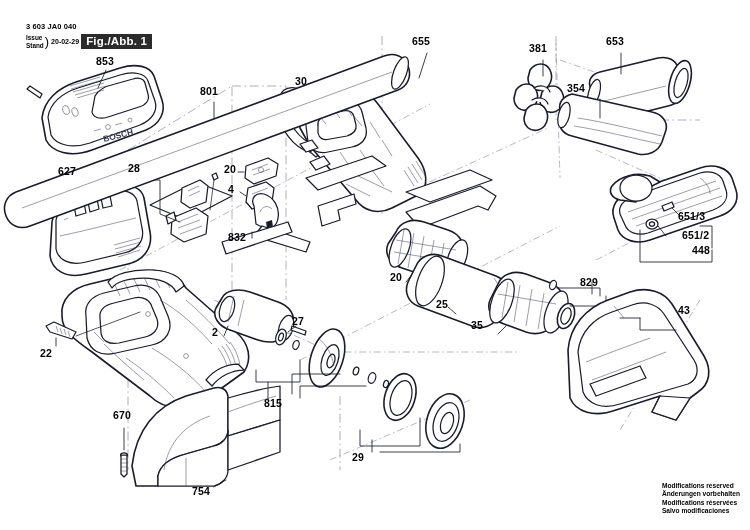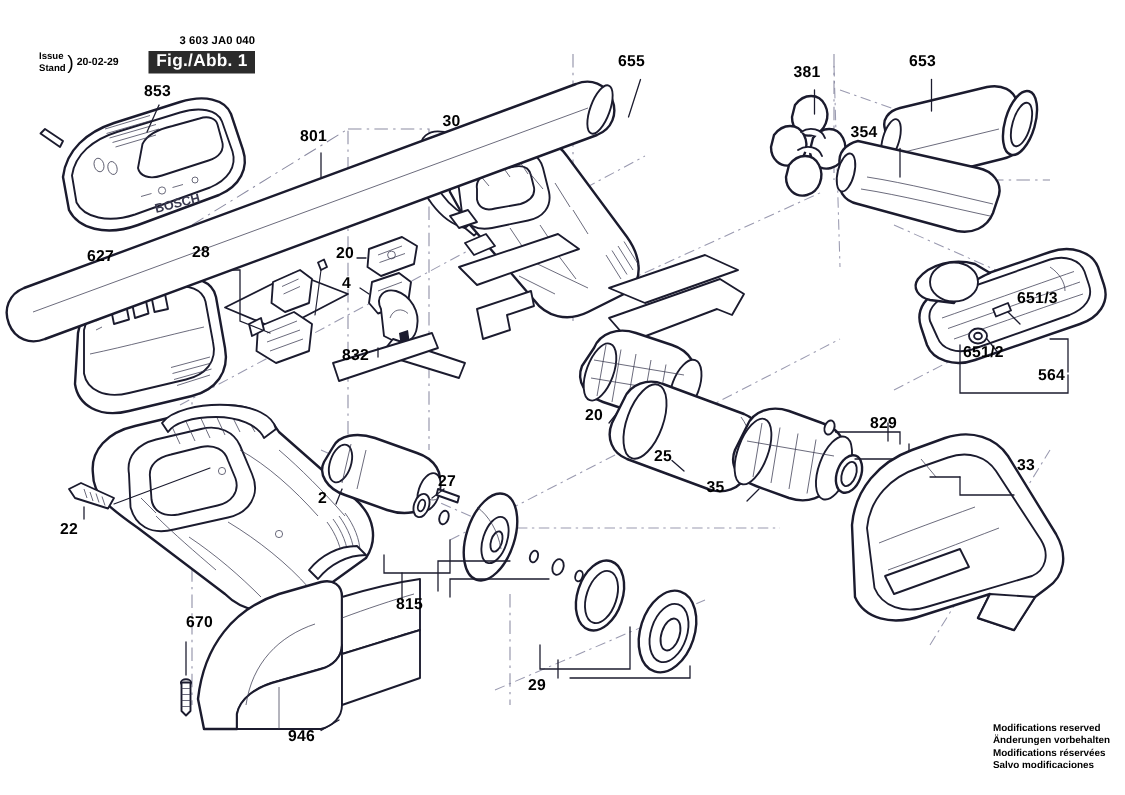--- a/index.html
+++ b/index.html
@@ -4,27 +4,27 @@
 <title>Bosch Exploded Parts Diagram</title>
 <style>
   html,body{margin:0;padding:0;background:#ffffff;}
   body{width:750px;height:530px;position:relative;overflow:hidden;
        font-family:"Liberation Sans","DejaVu Sans",sans-serif;color:#000;}
   #sheet{position:absolute;inset:0;}
   svg.layer{position:absolute;left:0;top:0;width:750px;height:530px;overflow:visible;}
 
   
   #header{position:absolute;left:26px;top:22px;}
-  #doc-number{font-size:7.5px;letter-spacing:.1px;line-height:10px;font-weight:bold;text-align:right;}
+  #doc-number{font-size:7.5px;letter-spacing:.1px;line-height:10px;font-weight:bold;}
   #issue-row{display:flex;align-items:center;margin-top:2px;}
   #issue-stand{font-size:6.4px;line-height:7.2px;font-weight:bold;}
   #issue-brace{font-size:13px;line-height:10px;margin:0 1px 0 1px;font-weight:300;}
   #issue-date{font-size:7px;font-weight:bold;margin-left:1px;}
   #fig-box{display:inline-block;background:#2b2b2b;color:#fff;font-size:11.5px;
-           font-weight:bold;padding:1px 5px 2px 5px;margin-left:20px;letter-spacing:.2px;}
+           font-weight:bold;padding:1px 5px 2px 5px;margin-left:2px;letter-spacing:.2px;}
 
   
   #footer{position:absolute;right:10px;bottom:14px;text-align:left;
           font-size:6.6px;line-height:8.6px;font-weight:bold;}
 
   
   .callout{position:absolute;font-size:10.5px;font-weight:bold;
            letter-spacing:.2px;white-space:nowrap;line-height:11px;}
 </style>
 </head>
@@ -548,38 +548,38 @@
   <div id="callout-layer">
     <div class="callout" style="left:96px;top:56px">853</div>
     <div class="callout" style="left:58px;top:166px">627</div>
     <div class="callout" style="left:128px;top:163px">28</div>
     <div class="callout" style="left:200px;top:86px">801</div>
     <div class="callout" style="left:295px;top:76px">30</div>
     <div class="callout" style="left:224px;top:164px">20</div>
     <div class="callout" style="left:228px;top:184px">4</div>
     <div class="callout" style="left:228px;top:232px">832</div>
     <div class="callout" style="left:40px;top:348px">22</div>
-    <div class="callout" style="left:124px;top:410px">670</div>
-    <div class="callout" style="left:192px;top:486px">946</div>
+    <div class="callout" style="left:113px;top:410px">670</div>
+    <div class="callout" style="left:192px;top:486px">754</div>
     <div class="callout" style="left:212px;top:327px">2</div>
     <div class="callout" style="left:292px;top:316px">27</div>
     <div class="callout" style="left:264px;top:398px">815</div>
     <div class="callout" style="left:352px;top:452px">29</div>
     <div class="callout" style="left:390px;top:272px">20</div>
     <div class="callout" style="left:436px;top:299px">25</div>
     <div class="callout" style="left:471px;top:320px">35</div>
     <div class="callout" style="left:580px;top:277px">829</div>
-    <div class="callout" style="left:678px;top:305px">33</div>
+    <div class="callout" style="left:678px;top:305px">43</div>
     <div class="callout" style="left:412px;top:36px">655</div>
     <div class="callout" style="left:529px;top:43px">381</div>
     <div class="callout" style="left:606px;top:36px">653</div>
     <div class="callout" style="left:567px;top:83px">354</div>
-    <div class="callout" style="left:678px;top:194px">651/3</div>
-    <div class="callout" style="left:642px;top:230px">651/2</div>
-    <div class="callout" style="left:692px;top:245px">564</div>
+    <div class="callout" style="left:678px;top:211px">651/3</div>
+    <div class="callout" style="left:682px;top:230px">651/2</div>
+    <div class="callout" style="left:692px;top:245px">448</div>
   </div>
 
   <div id="footer">
     <div>Modifications reserved</div>
     <div>Änderungen vorbehalten</div>
     <div>Modifications réservées</div>
     <div>Salvo modificaciones</div>
   </div>
 
 </div>

